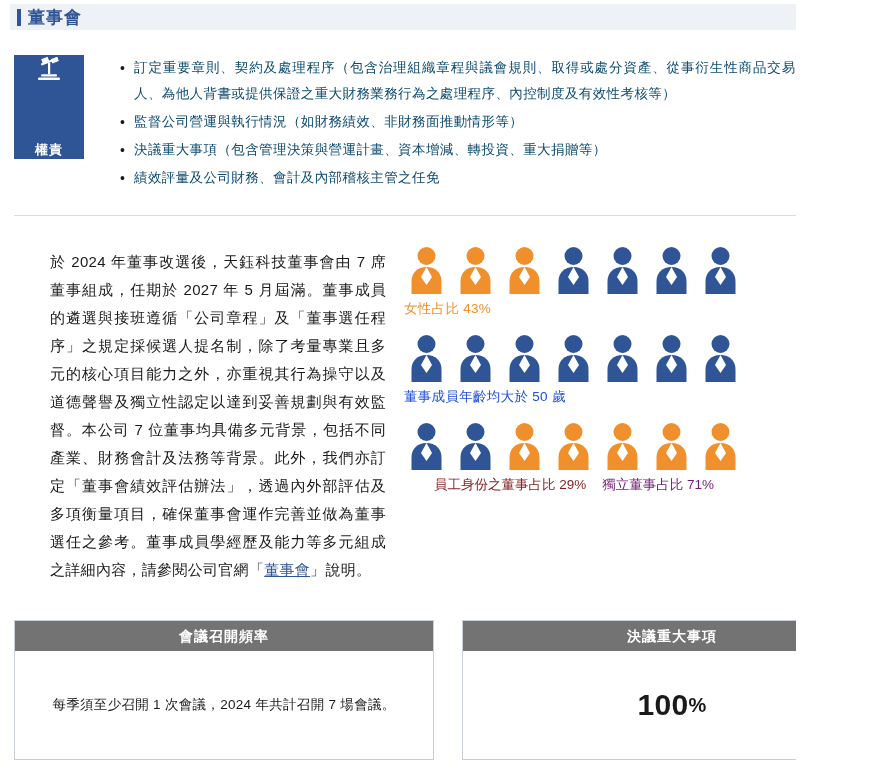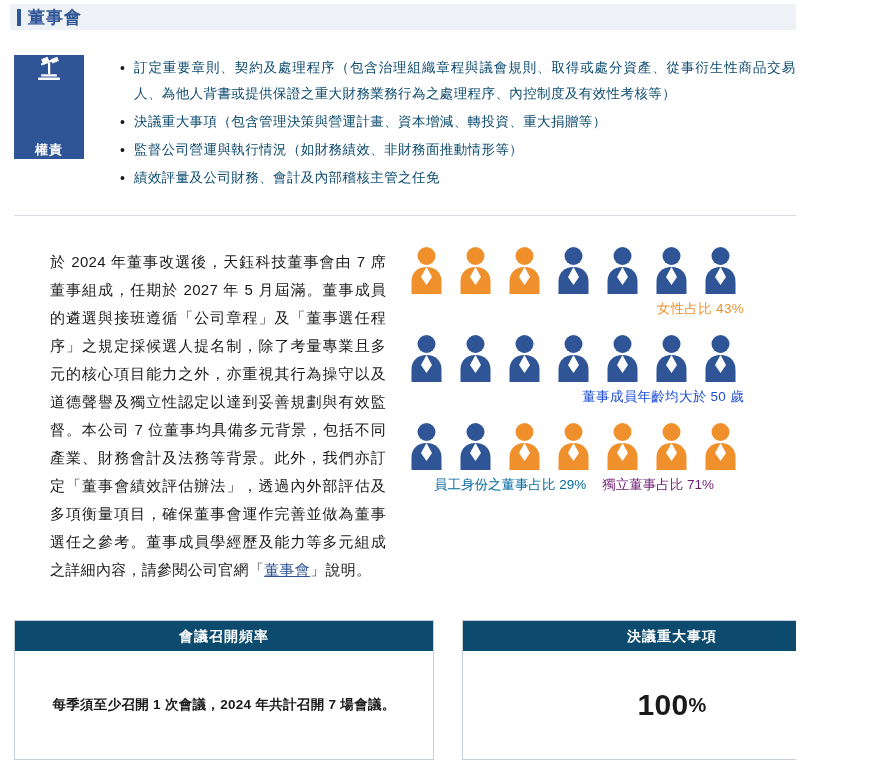--- a/index.html
+++ b/index.html
@@ -67,37 +67,37 @@
     font-size: 15px; line-height: 28px; letter-spacing: .3px;
     text-align: justify;
   }
   .sec2-text a { color: #2f5596; text-decoration: underline; }
 
   
   .info {
     flex: 1 1 auto; padding-left: 18px; padding-top: 6px;
   }
   .row-people { display: flex; gap: 4px; justify-content: flex-start; }
-  .cap { text-align: right; font-size: 13.5px; margin-top: 4px; letter-spacing: .3px; }
+  .cap { text-align: left; font-size: 13.5px; margin-top: 4px; letter-spacing: .3px; }
   .cap.orange { color: #f0902c; }
   .cap.dark { color: #1d4ed8; }
   .grp { margin-bottom: 14px; width: 340px; }
   .cap-split { display: flex; justify-content: center; gap: 16px; font-size: 13.5px; margin-top: 4px; }
 
   
   .cards { position: absolute; left: 14px; top: 620px; width: 868px; display: flex; gap: 28px; }
   .card { width: 420px; border: 1px solid #c9cfd8; background: #fff; }
   .card-head {
-    background: #0c4a6e; color: #fff; text-align: center;
+    background: #737373; color: #fff; text-align: center;
     font-size: 14px; font-weight: bold; letter-spacing: 1px;
     height: 30px; line-height: 30px;
   }
   .card-body {
     height: 108px; display: flex; align-items: center; justify-content: center;
-    font-size: 13.5px; letter-spacing: .3px; font-weight: bold;
+    font-size: 13.5px; letter-spacing: .3px;
   }
   .card-body.big { font-size: 30px; font-weight: bold; }
   .card-body.big .pct { font-size: 20px; }
 </style>
 </head>
 <body>
 
 <div class="page">
 
   <div class="title-bar">
@@ -117,22 +117,22 @@
               <path d="M6.2 4.2 L12.6 1.8 L14.2 6.1 L7.8 8.5 Z"></path>
               <path d="M15.8 4.2 L22.2 1.8 L23.8 6.1 L17.4 8.5 Z" transform="rotate(0)"></path>
               <rect x="5.5" y="5.4" width="18" height="2.2" rx="1" transform="rotate(-20 14.5 6.5)"></rect>
             </g>
           </svg>
         </span>
         <span class="blabel">權責</span>
       </div>
       <ul class="bullets">
         <li>訂定重要章則、契約及處理程序（包含治理組織章程與議會規則、取得或處分資產、從事衍生性商品交易、資金貸與他人、為他人背書或提供保證之重大財務業務行為之處理程序、內控制度及有效性考核等）</li>
+        <li>監督公司營運與執行情況（如財務績效、非財務面推動情形等）</li>
         <li>決議重大事項（包含管理決策與營運計畫、資本增減、轉投資、重大捐贈等）</li>
-        <li>監督公司營運與執行情況（如財務績效、非財務面推動情形等）</li>
         <li>績效評量及公司財務、會計及內部稽核主管之任免</li>
       </ul>
     </div>
   </div>
 
   <div class="divider"></div>
 
   <div class="sec2">
     <div class="sec2-wrap">
 
@@ -298,21 +298,21 @@
               </svg>
             <svg width="45" height="52" viewBox="0 0 45 52">
                 <g fill="#f0902c">
                   <circle cx="22.5" cy="12" r="9"></circle>
                   <path d="M22.5 23c-9 0-15 5.5-15 14.5V50h30V37.5C37.5 28.5 31.5 23 22.5 23z"></path>
                 </g>
                 <path d="M22.5 23 L17 33 L22.5 41 L28 33 Z" fill="#ffffff"></path>
               </svg>
           </div>
           <div class="cap-split">
-            <span style="color:#0369a1">員工身份之董事占比 29%</span>
+            <span style="color:#7f1d1d">員工身份之董事占比 29%</span>
             <span style="color:#701a75">獨立董事占比 71%</span>
           </div>
         </div>
 
       </div>
     </div>
   </div>
 
   <div class="cards">
     <div class="card">

